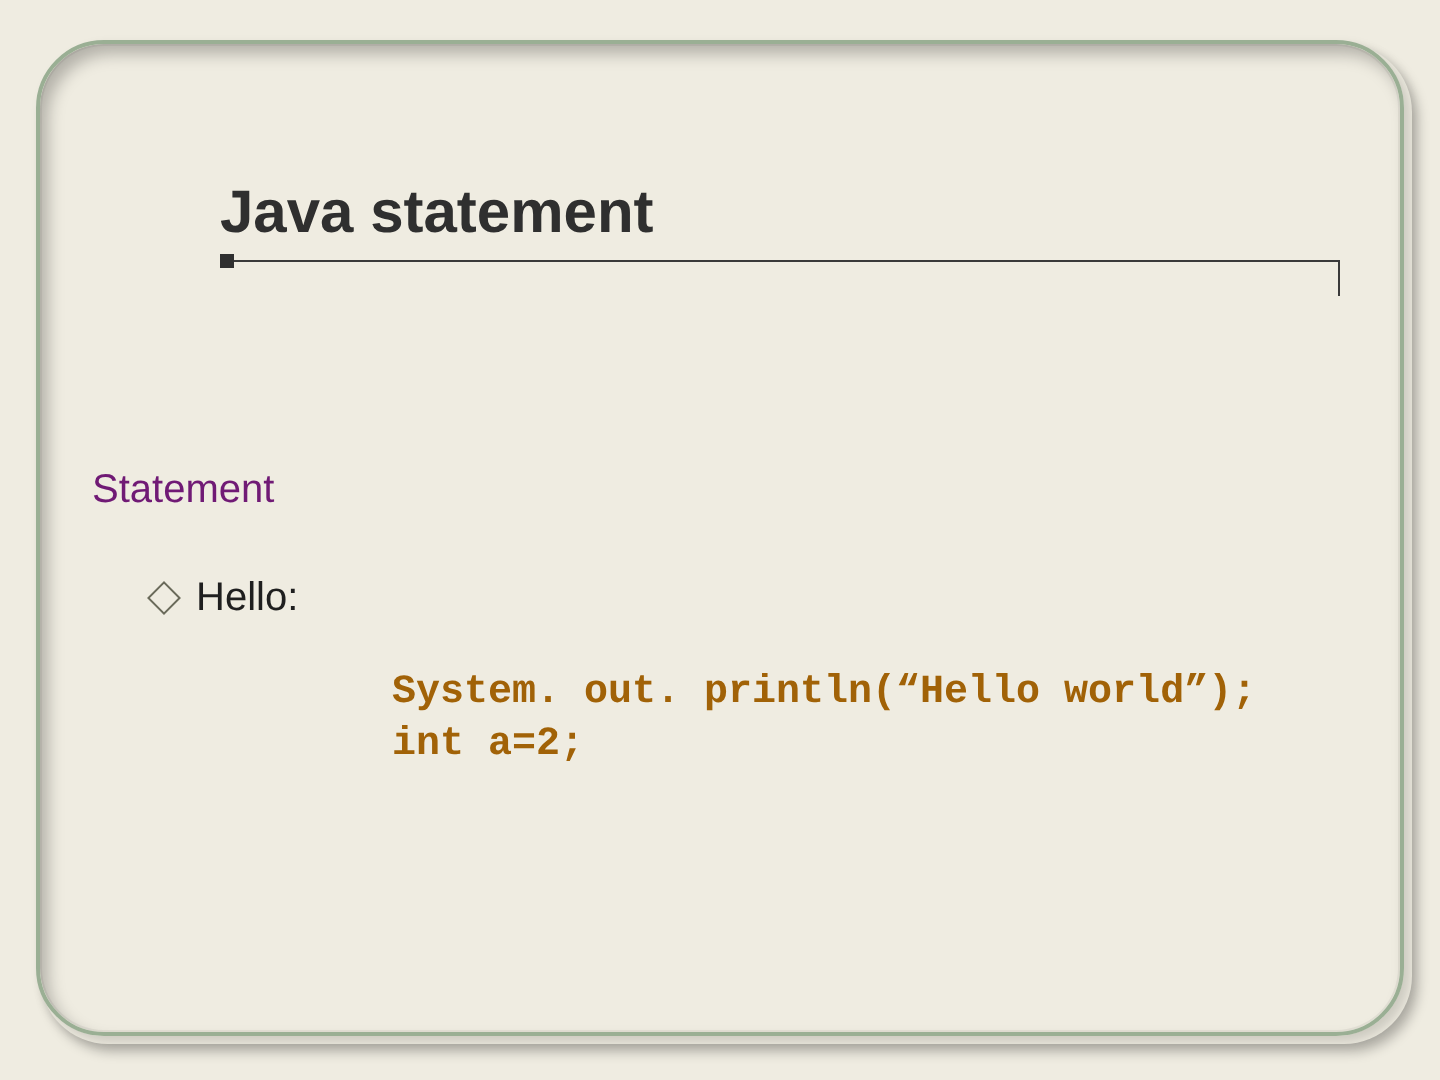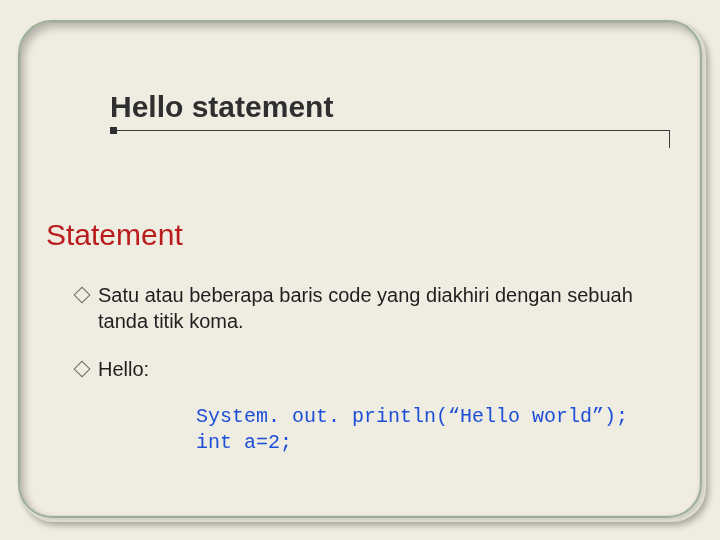--- a/index.html
+++ b/index.html
@@ -86,23 +86,23 @@
   .body {
     position: absolute;
     left: 46px;
     top: 215px;
     right: 60px;
     color: #1f1f1f;
     font-size: 20px;
     line-height: 1.3;
   }
   .subhead {
-    font-size: 30px;
-    color: #b91c1c;
-    margin: 0 0 28px 0;
+    font-size: 20px;
+    color: #701a75;
+    margin: 17px 0 28px 0;
   }
   .bullets {
     margin-left: 30px;
   }
   .bullet-row {
     display: flex;
     margin-bottom: 22px;
   }
   .diamond {
     flex: 0 0 auto;
@@ -113,47 +113,43 @@
     transform: rotate(45deg);
     border: 1px solid #6a6a5a;
     background: transparent;
   }
   .bullet-text {
     flex: 1 1 auto;
   }
   .code {
     margin-left: 150px;
     font-family: "Courier New", Courier, monospace;
-    font-weight: normal;
+    font-weight: bold;
     font-size: 20px;
-    color: #1d4ed8;
+    color: #a16207;
     line-height: 1.3;
   }
 </style>
 </head>
 <body>
 
 <div class="slide">
   <div class="outer-shadow"></div>
   <div class="inner-frame"></div>
 
 
   <div class="title-wrap">
-    <h1 class="title">Hello statement</h1>
+    <h1 class="title">Java statement</h1>
     <div class="title-rule"></div>
   </div>
 
   <div class="body">
     <div class="subhead">Statement</div>
 
     <div class="bullets">
-      <div class="bullet-row">
-        <div class="diamond"></div>
-        <div class="bullet-text">Satu atau beberapa baris code yang diakhiri dengan sebuah tanda titik koma.</div>
-      </div>
       <div class="bullet-row">
         <div class="diamond"></div>
         <div class="bullet-text">Hello:</div>
       </div>
     </div>
 
     <div class="code">
       <div>System. out. println(“Hello world”);</div>
       <div>int a=2;</div>
     </div>

